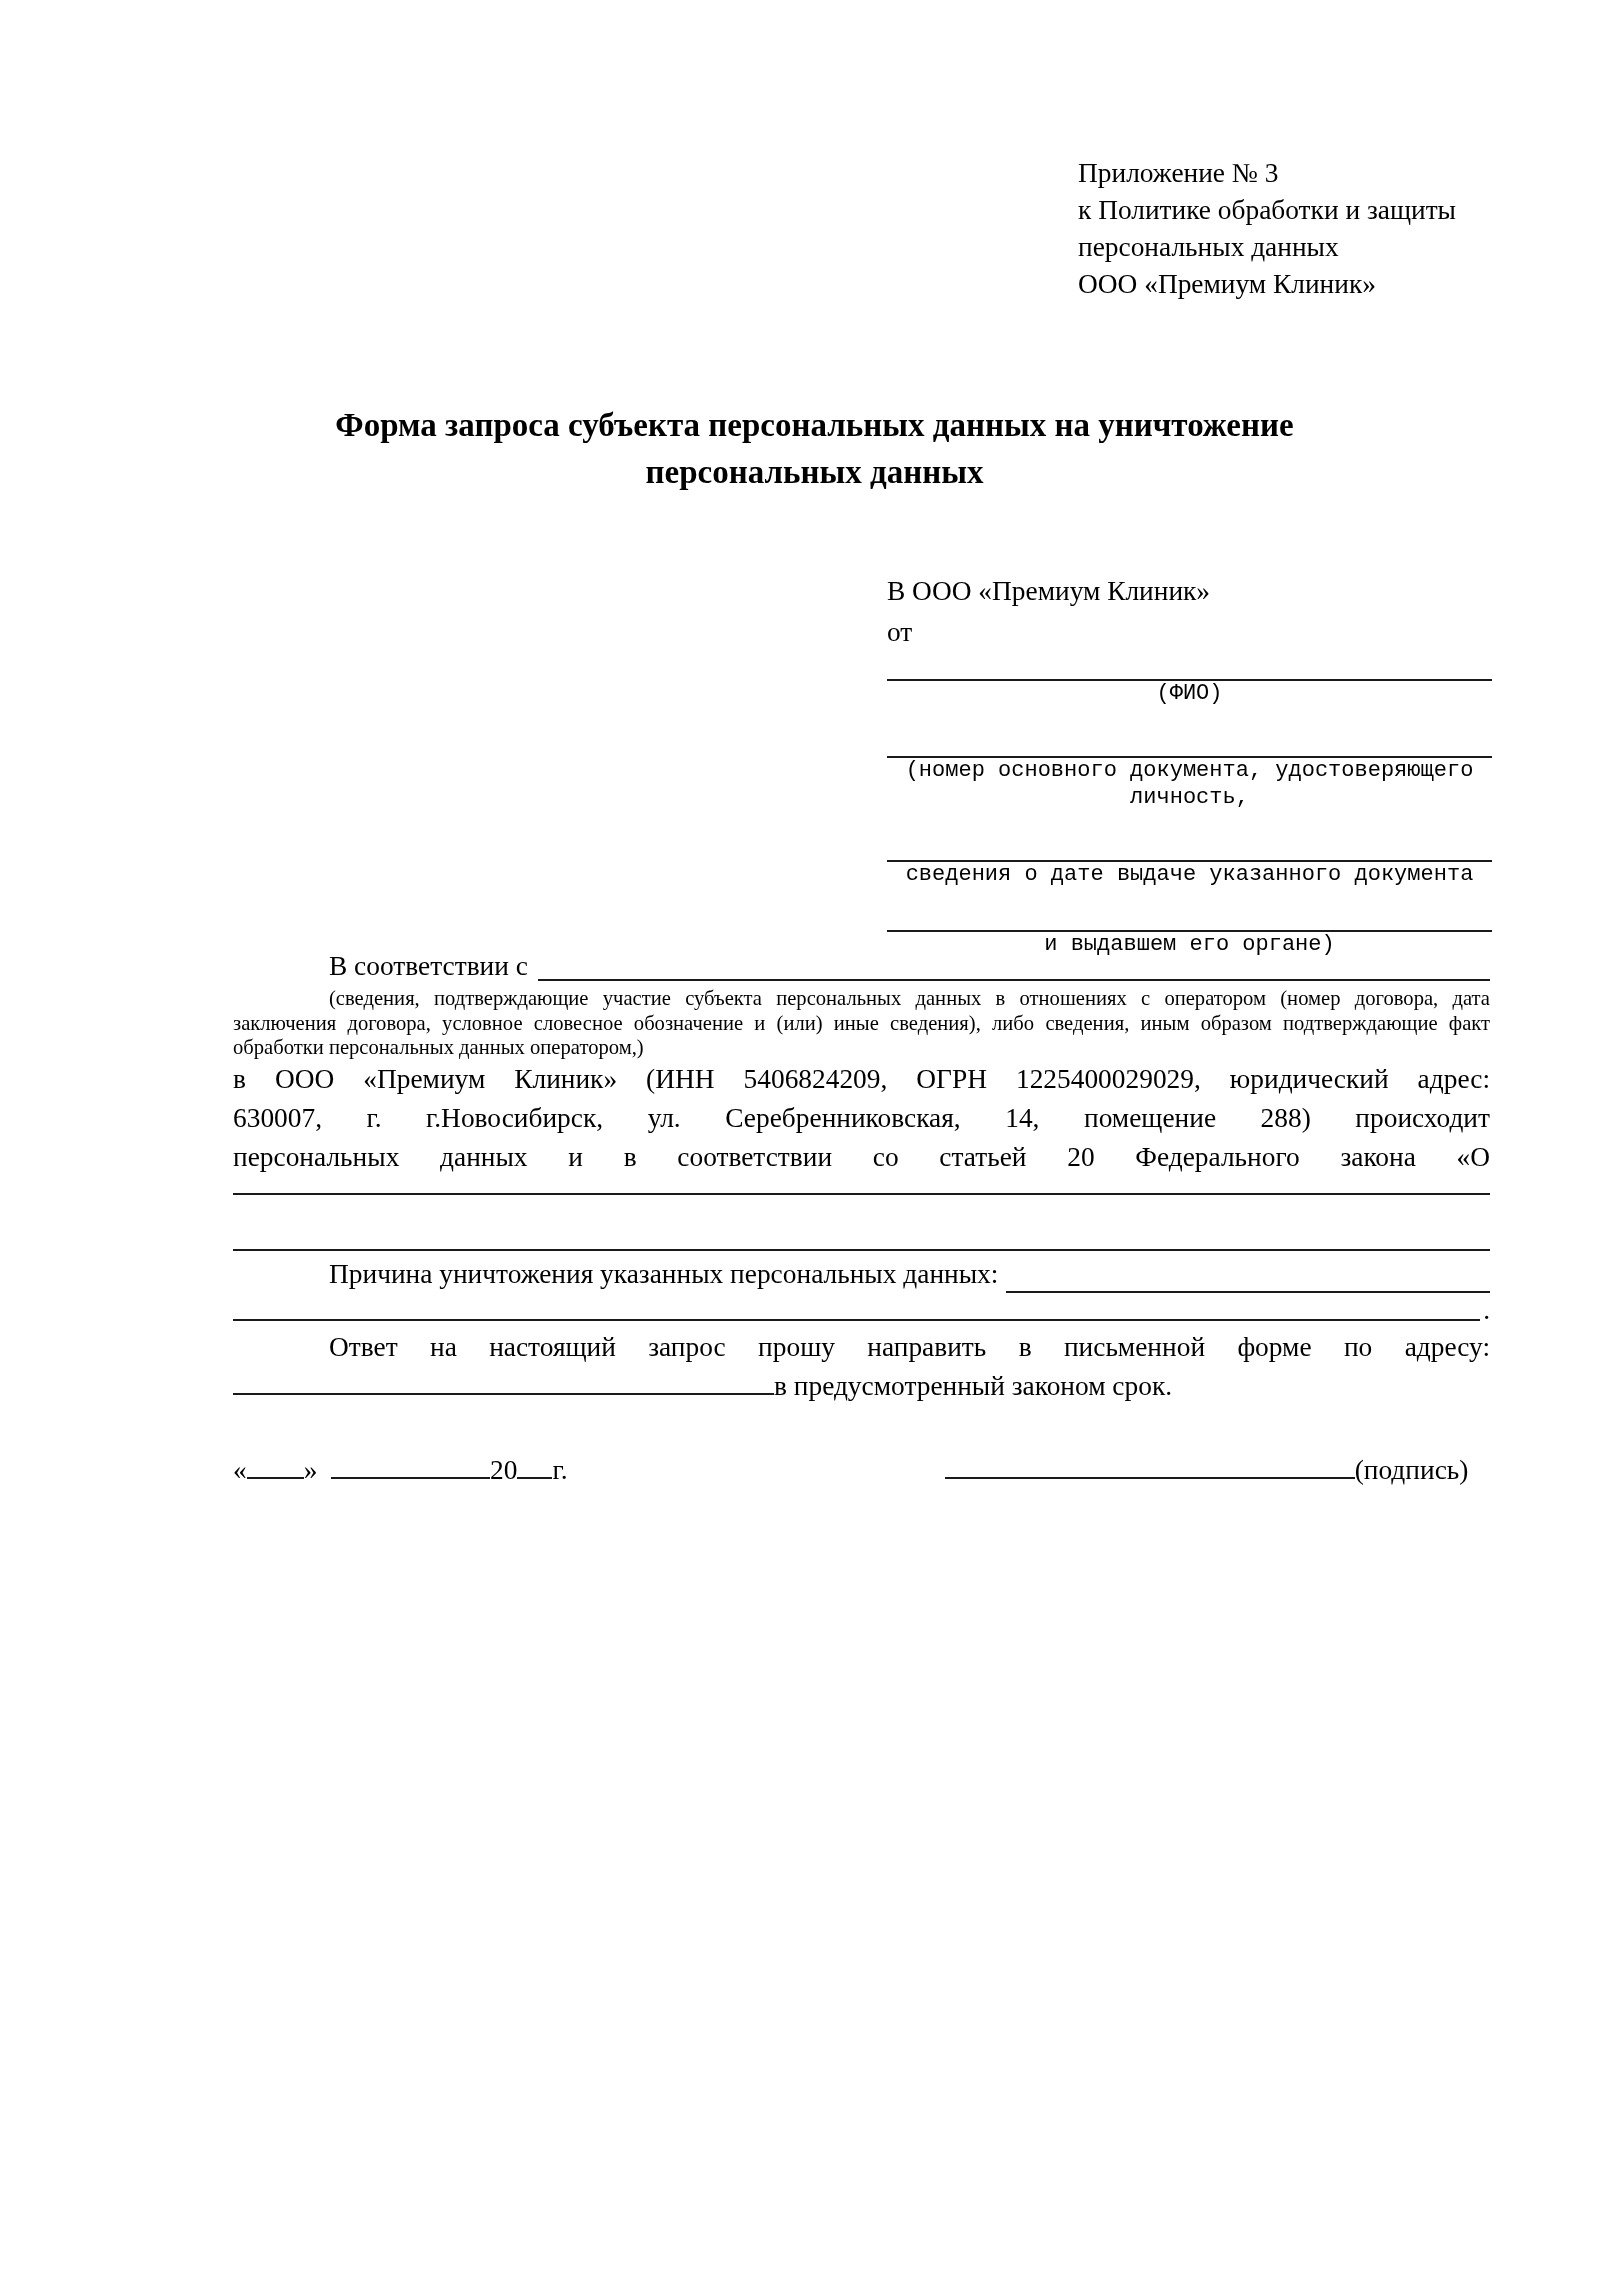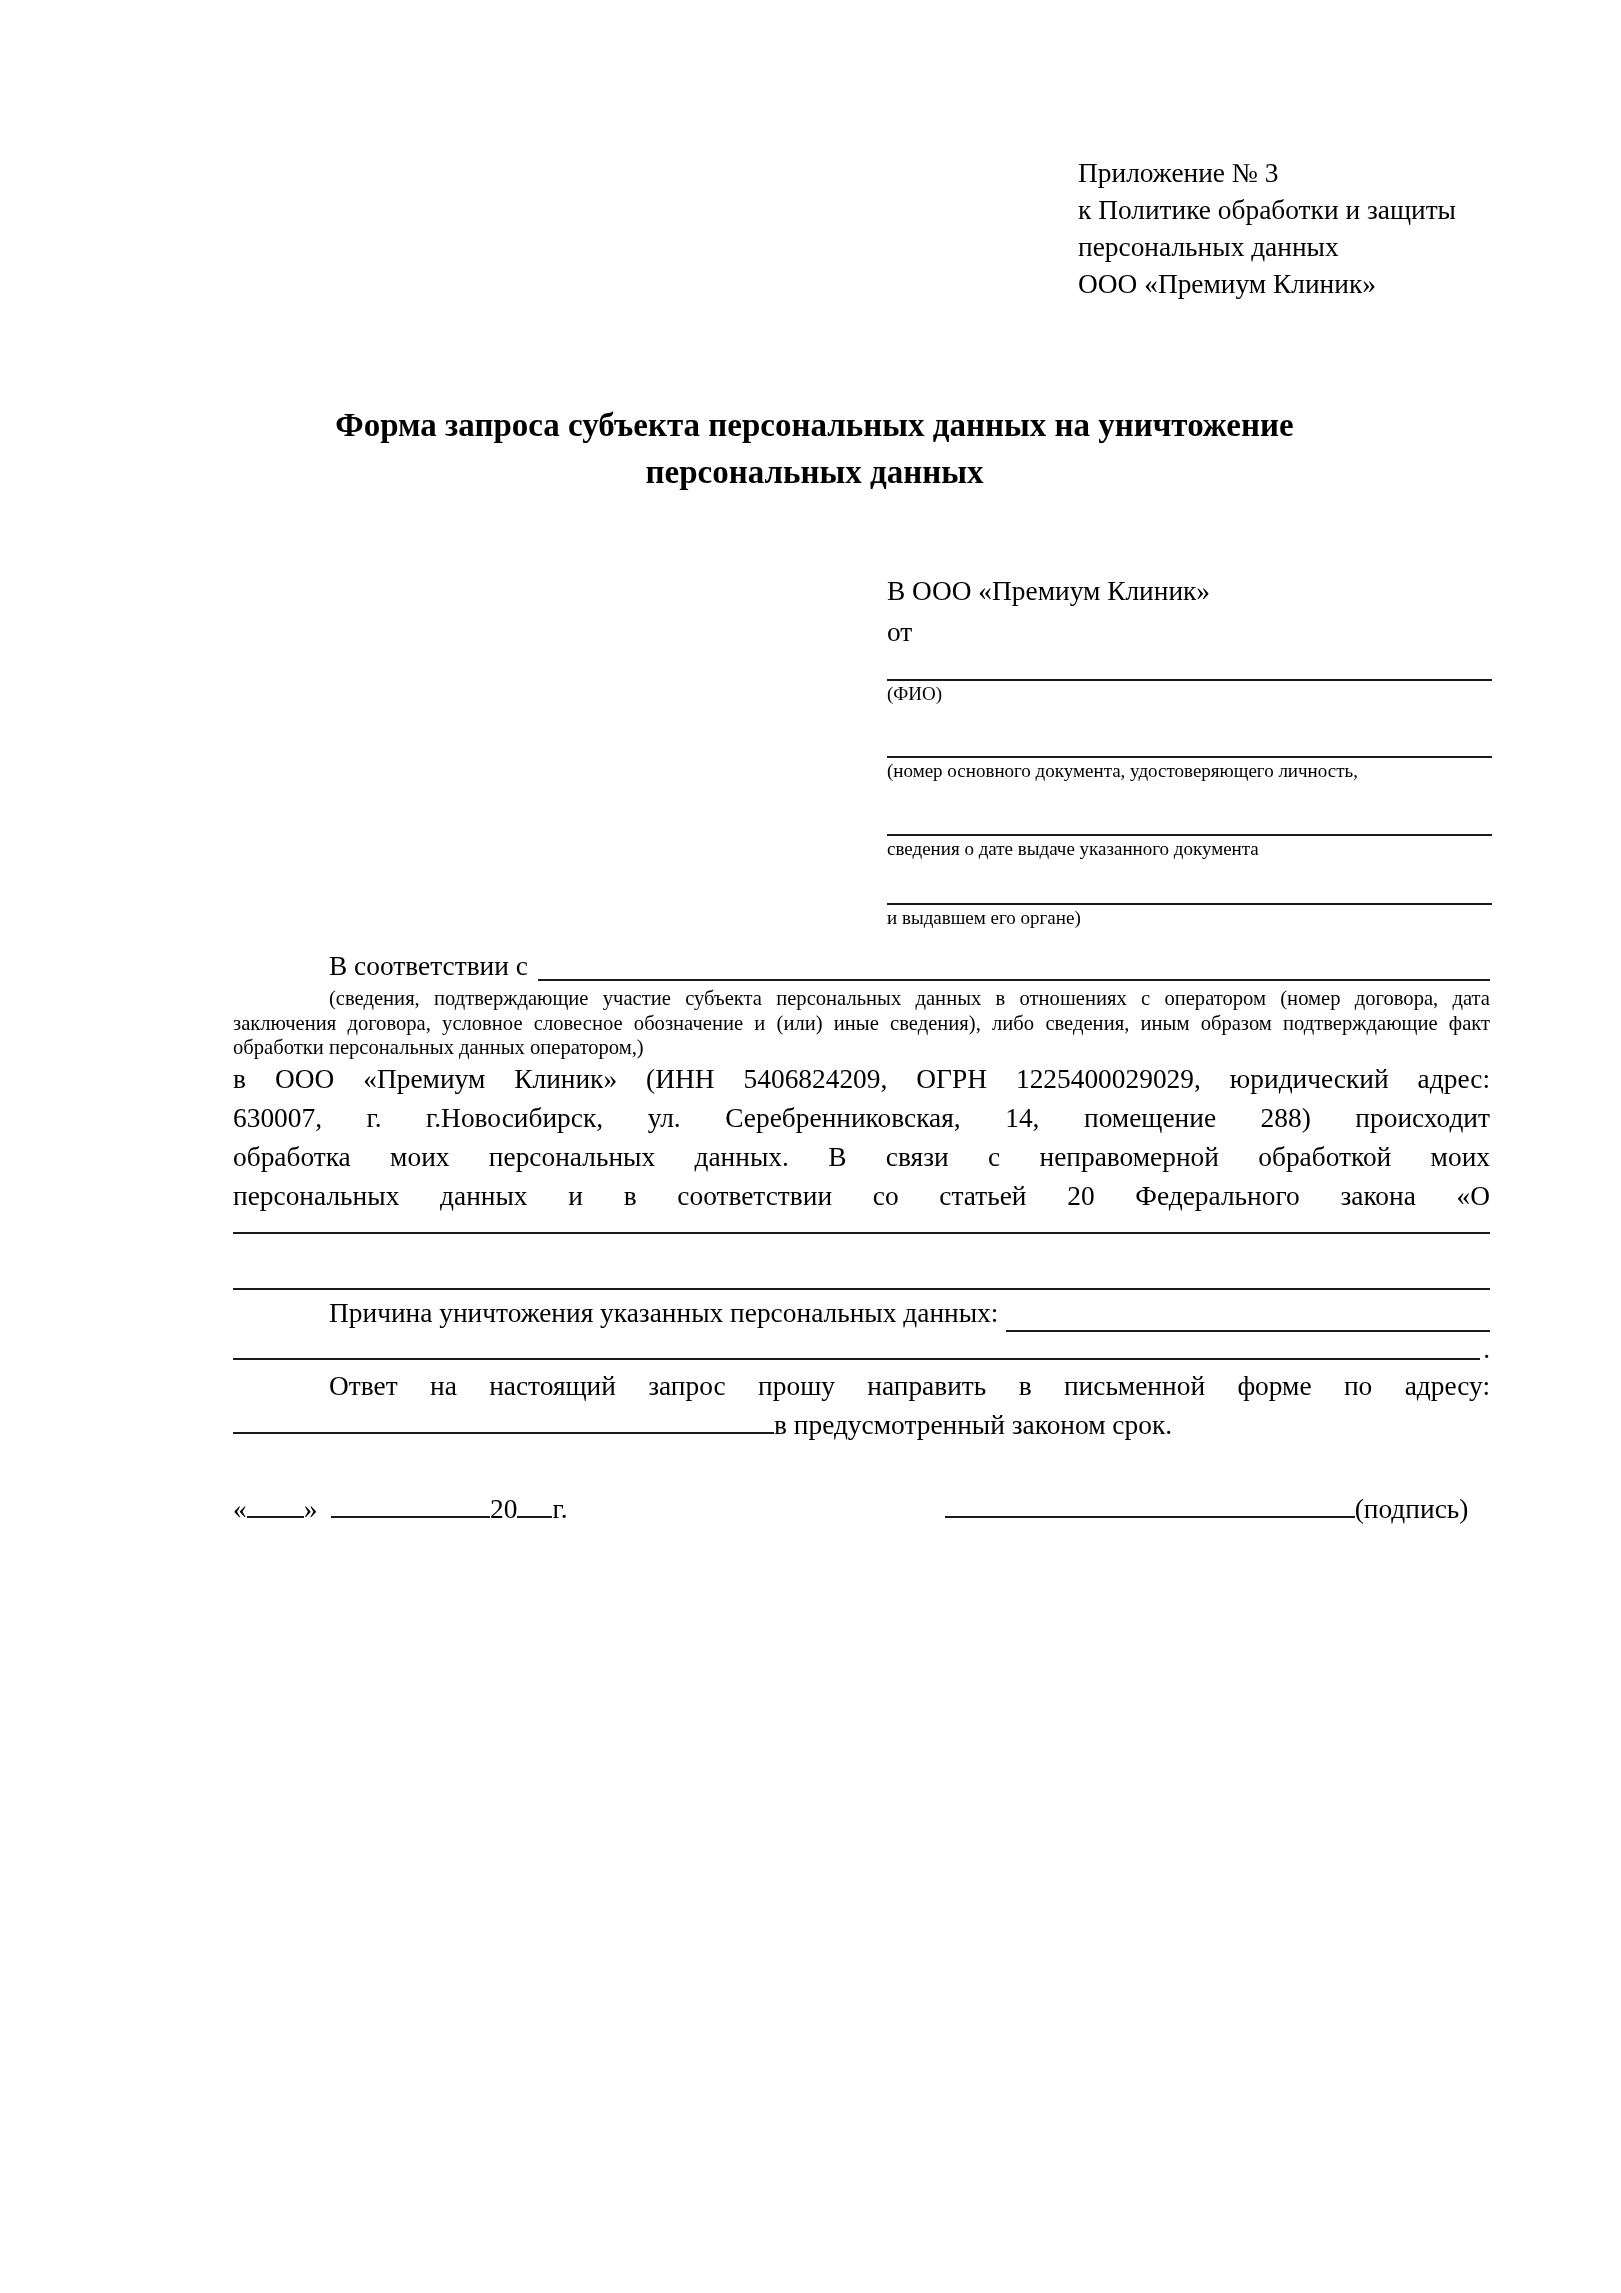--- a/index.html
+++ b/index.html
@@ -42,22 +42,24 @@
     left: 887px;
     width: 605px;
     top: 571px;
   }
   .addr-line { line-height: 41px; }
   .addr-field .ruleline {
     height: 0;
     border-bottom: 2.9px solid #1a1a1a;
   }
   .addr-field .caption {
-    font-size: 19px;
+    text-align: center;
+    font-size: 22px;
     line-height: 26.5px;
+    font-family: Liberation Mono, monospace;
   }
   .pad1 { padding-top: 25.5px; }
   .pad2 { padding-top: 49px; }
   .pad3 { padding-top: 49px; }
   .pad4 { padding-top: 41px; }
 
   
   .main {
     position: absolute;
     left: 233px;
@@ -194,21 +196,20 @@
 
     <div class="note">
       <div class="jl l1">(сведения, подтверждающие участие субъекта персональных данных в отношениях с оператором (номер договора, дата</div>
       <div class="jl">заключения договора, условное словесное обозначение и (или) иные сведения), либо сведения, иным образом подтверждающие факт</div>
       <div class="last">обработки персональных данных оператором,)</div>
     </div>
 
     <div class="para">
       <div class="jl">в ООО «Премиум Клиник» (ИНН 5406824209, ОГРН 1225400029029, юридический адрес:</div>
       <div class="jl">630007, г. г.Новосибирск, ул. Серебренниковская, 14, помещение 288) происходит</div>
-      <div class="jl">обработка моих персональных данных. В связи с неправомерной обработкой моих</div>
       <div class="jl">персональных данных и в соответствии со статьей 20 Федерального закона «О</div>
     </div>
 
     <div class="blank1"></div>
     <div class="blank2"></div>
 
     <div class="reason-row">
       <span class="label">Причина уничтожения указанных персональных данных:</span>
       <span class="fill"></span>
     </div>

